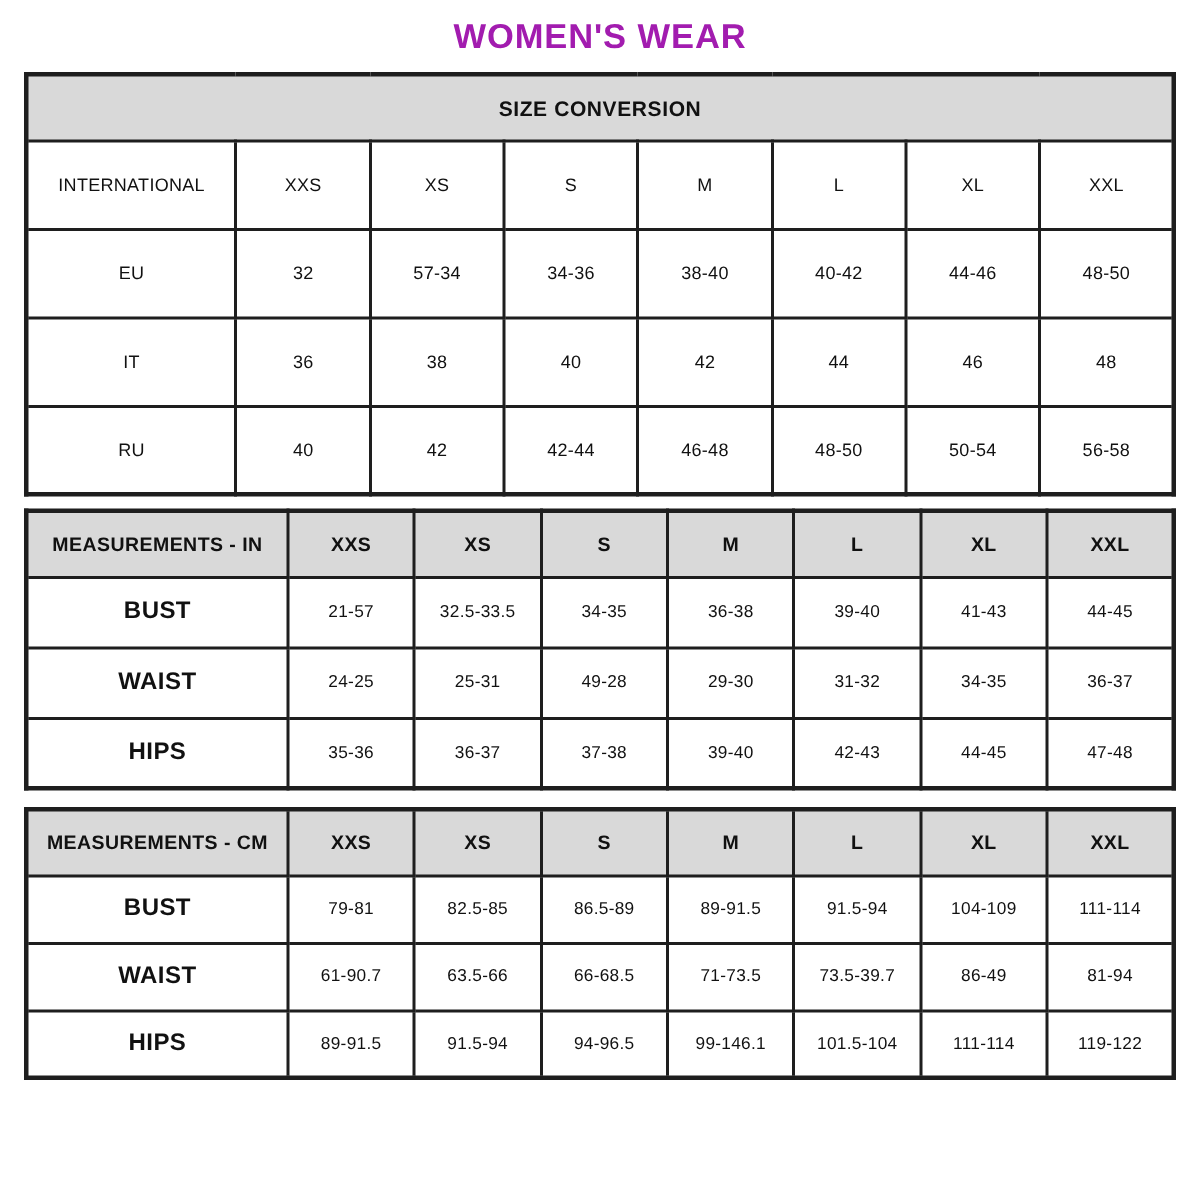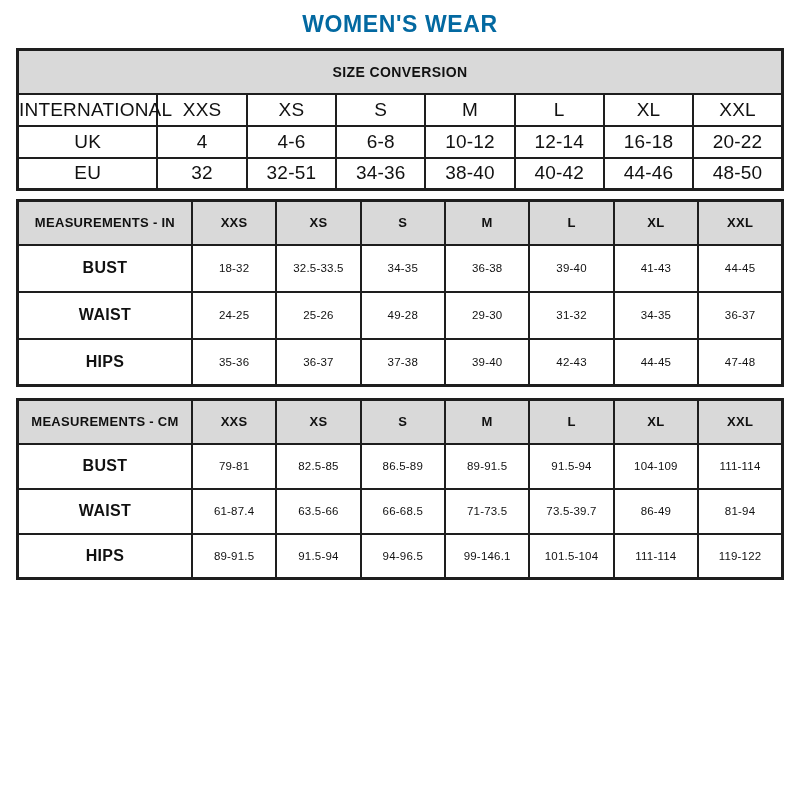--- a/index.html
+++ b/index.html
@@ -10,33 +10,33 @@
     color:#111111;
     overflow:hidden;
   }
   .page { padding:0 16px; }
   .title {
     text-align:center;
     font-size:23px;
     font-weight:700;
     letter-spacing:0.6px;
     padding:11px 0 10px 0;
-    color:#0369a1;
+    color:#a21caf;
   }
   table {
     width:768px;
     border-collapse:collapse;
     table-layout:fixed;
   }
   table { border:3px solid #1e1e1e; }
   td { border:2px solid #1e1e1e; text-align:center; vertical-align:middle; }
 
   
   .t1 col.c0 { width:18.3%; }
-  .t1 td { height:32px; font-size:19px; letter-spacing:0.2px; }
+  .t1 td { height:59px; font-size:12px; letter-spacing:0.2px; }
   .t1 .banner-cell {
     background:#d9d9d9;
     font-weight:700;
     font-size:14px;
     height:44px;
     letter-spacing:0.4px;
     text-align:center;
   }
   .t1 { margin-bottom:8px; }
 
@@ -77,38 +77,48 @@
           <td>XS</td>
           <td>S</td>
           <td>M</td>
           <td>L</td>
           <td>XL</td>
           <td>XXL</td>
         </tr>
     </thead>
     <tbody>
         <tr>
-          <td class="lbl">UK</td>
-          <td>4</td>
-          <td>4-6</td>
-          <td>6-8</td>
-          <td>10-12</td>
-          <td>12-14</td>
-          <td>16-18</td>
-          <td>20-22</td>
-        </tr>
-        <tr>
           <td class="lbl">EU</td>
           <td>32</td>
-          <td>32-51</td>
+          <td>57-34</td>
           <td>34-36</td>
           <td>38-40</td>
           <td>40-42</td>
           <td>44-46</td>
           <td>48-50</td>
+        </tr>
+        <tr>
+          <td class="lbl">IT</td>
+          <td>36</td>
+          <td>38</td>
+          <td>40</td>
+          <td>42</td>
+          <td>44</td>
+          <td>46</td>
+          <td>48</td>
+        </tr>
+        <tr>
+          <td class="lbl">RU</td>
+          <td>40</td>
+          <td>42</td>
+          <td>42-44</td>
+          <td>46-48</td>
+          <td>48-50</td>
+          <td>50-54</td>
+          <td>56-58</td>
         </tr>
       </tbody>
   </table>
 
   <table class="tm t2">
     <colgroup>
         <col class="c0">
         <col span="7">
       </colgroup>
     <thead>
@@ -119,32 +129,32 @@
           <td>S</td>
           <td>M</td>
           <td>L</td>
           <td>XL</td>
           <td>XXL</td>
         </tr>
     </thead>
     <tbody>
         <tr>
           <td class="lbl">BUST</td>
-          <td>18-32</td>
+          <td>21-57</td>
           <td>32.5-33.5</td>
           <td>34-35</td>
           <td>36-38</td>
           <td>39-40</td>
           <td>41-43</td>
           <td>44-45</td>
         </tr>
         <tr>
           <td class="lbl">WAIST</td>
           <td>24-25</td>
-          <td>25-26</td>
+          <td>25-31</td>
           <td>49-28</td>
           <td>29-30</td>
           <td>31-32</td>
           <td>34-35</td>
           <td>36-37</td>
         </tr>
         <tr>
           <td class="lbl">HIPS</td>
           <td>35-36</td>
           <td>36-37</td>
@@ -180,21 +190,21 @@
           <td>79-81</td>
           <td>82.5-85</td>
           <td>86.5-89</td>
           <td>89-91.5</td>
           <td>91.5-94</td>
           <td>104-109</td>
           <td>111-114</td>
         </tr>
         <tr>
           <td class="lbl">WAIST</td>
-          <td>61-87.4</td>
+          <td>61-90.7</td>
           <td>63.5-66</td>
           <td>66-68.5</td>
           <td>71-73.5</td>
           <td>73.5-39.7</td>
           <td>86-49</td>
           <td>81-94</td>
         </tr>
         <tr>
           <td class="lbl">HIPS</td>
           <td>89-91.5</td>

